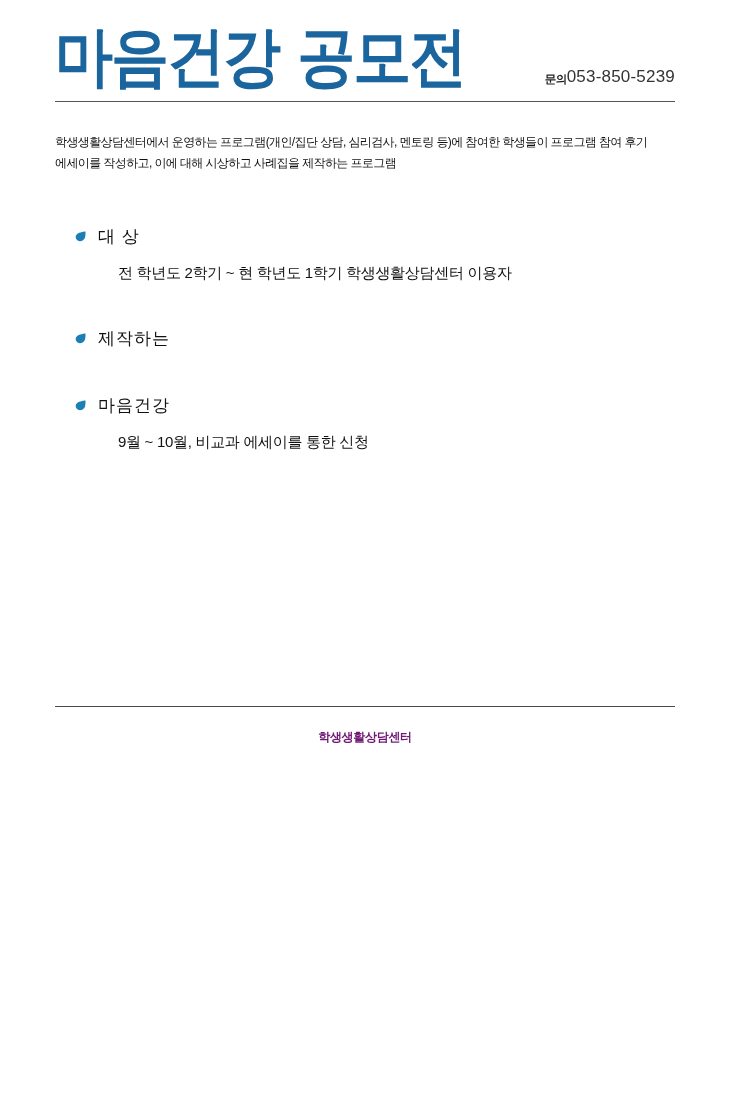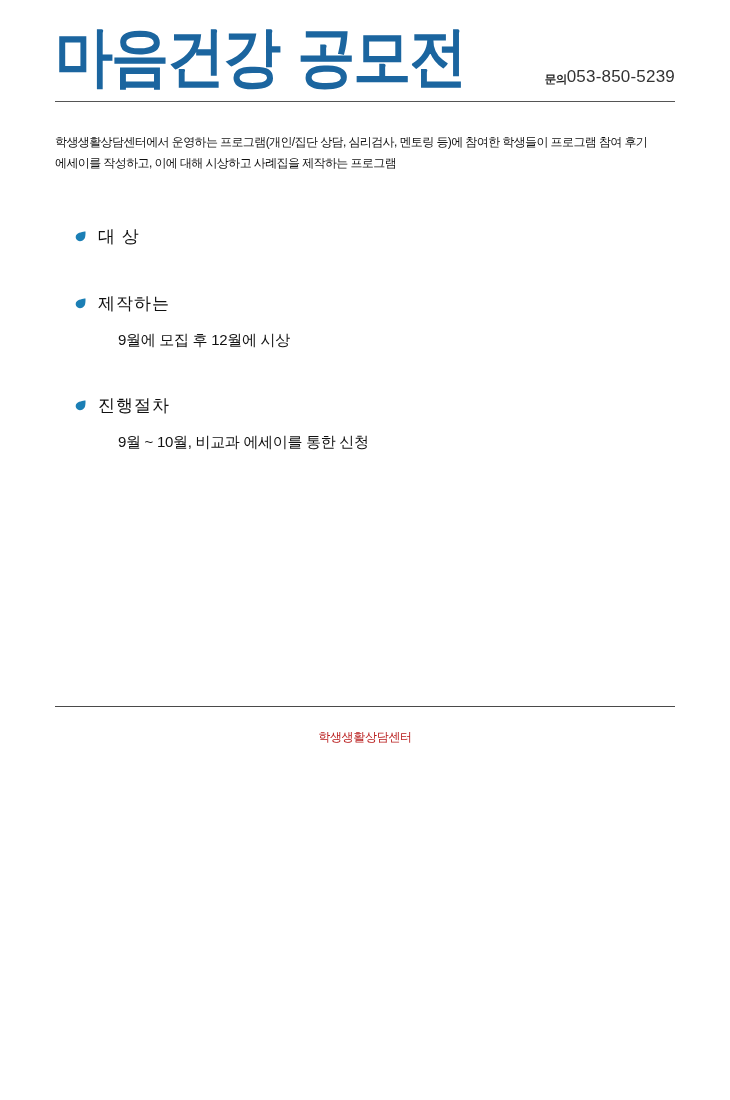--- a/index.html
+++ b/index.html
@@ -120,22 +120,23 @@
     right: 55px;
     top: 706px;
   }
   .footer-rule {
     border-top: 1.1px solid #4a4a4a;
   }
   .footer-text {
     margin-top: 22px;
     text-align: center;
     font-size: 12px;
-    color: #b91c1c;
+    color: #701a75;
     letter-spacing: -0.3px;
+    font-weight: bold;
   }
 </style>
 </head>
 <body>
 
 <div class="page">
 
   <div class="header">
     <div class="title-row">
       <div class="main-title">마음건강 공모전</div>
@@ -153,42 +154,42 @@
 
     <div class="section">
       <div class="section-heading">
         <span class="bullet">
           <svg width="11" height="11" viewBox="0 0 11 11" aria-hidden="true">
             <path d="M10.5 0.6 C10.5 0.6 4.2 1.1 1.9 3.3 C-0.1 5.2 0.5 8.3 2.7 9.6 C4.9 10.9 8.3 10.0 9.6 7.6 C10.7 5.5 10.5 0.6 10.5 0.6 Z" fill="#1b7fb5"></path>
           </svg>
         </span>
         <span class="section-title">대      상</span>
       </div>
+      <div class="section-body">전 학년도 2학기 ~ 현 학년도 1학기 학생생활상담센터 이용자</div>
     </div>
 
     <div class="section">
       <div class="section-heading">
         <span class="bullet">
           <svg width="11" height="11" viewBox="0 0 11 11" aria-hidden="true">
             <path d="M10.5 0.6 C10.5 0.6 4.2 1.1 1.9 3.3 C-0.1 5.2 0.5 8.3 2.7 9.6 C4.9 10.9 8.3 10.0 9.6 7.6 C10.7 5.5 10.5 0.6 10.5 0.6 Z" fill="#1b7fb5"></path>
           </svg>
         </span>
         <span class="section-title">제작하는</span>
       </div>
-      <div class="section-body">9월에 모집 후 12월에 시상</div>
     </div>
 
     <div class="section">
       <div class="section-heading">
         <span class="bullet">
           <svg width="11" height="11" viewBox="0 0 11 11" aria-hidden="true">
             <path d="M10.5 0.6 C10.5 0.6 4.2 1.1 1.9 3.3 C-0.1 5.2 0.5 8.3 2.7 9.6 C4.9 10.9 8.3 10.0 9.6 7.6 C10.7 5.5 10.5 0.6 10.5 0.6 Z" fill="#1b7fb5"></path>
           </svg>
         </span>
-        <span class="section-title">진행절차</span>
+        <span class="section-title">마음건강</span>
       </div>
       <div class="section-body">9월 ~ 10월, 비교과 에세이를 통한 신청</div>
     </div>
 
   </div>
 
   <div class="footer">
     <div class="footer-rule"></div>
     <div class="footer-text">학생생활상담센터</div>
   </div>

